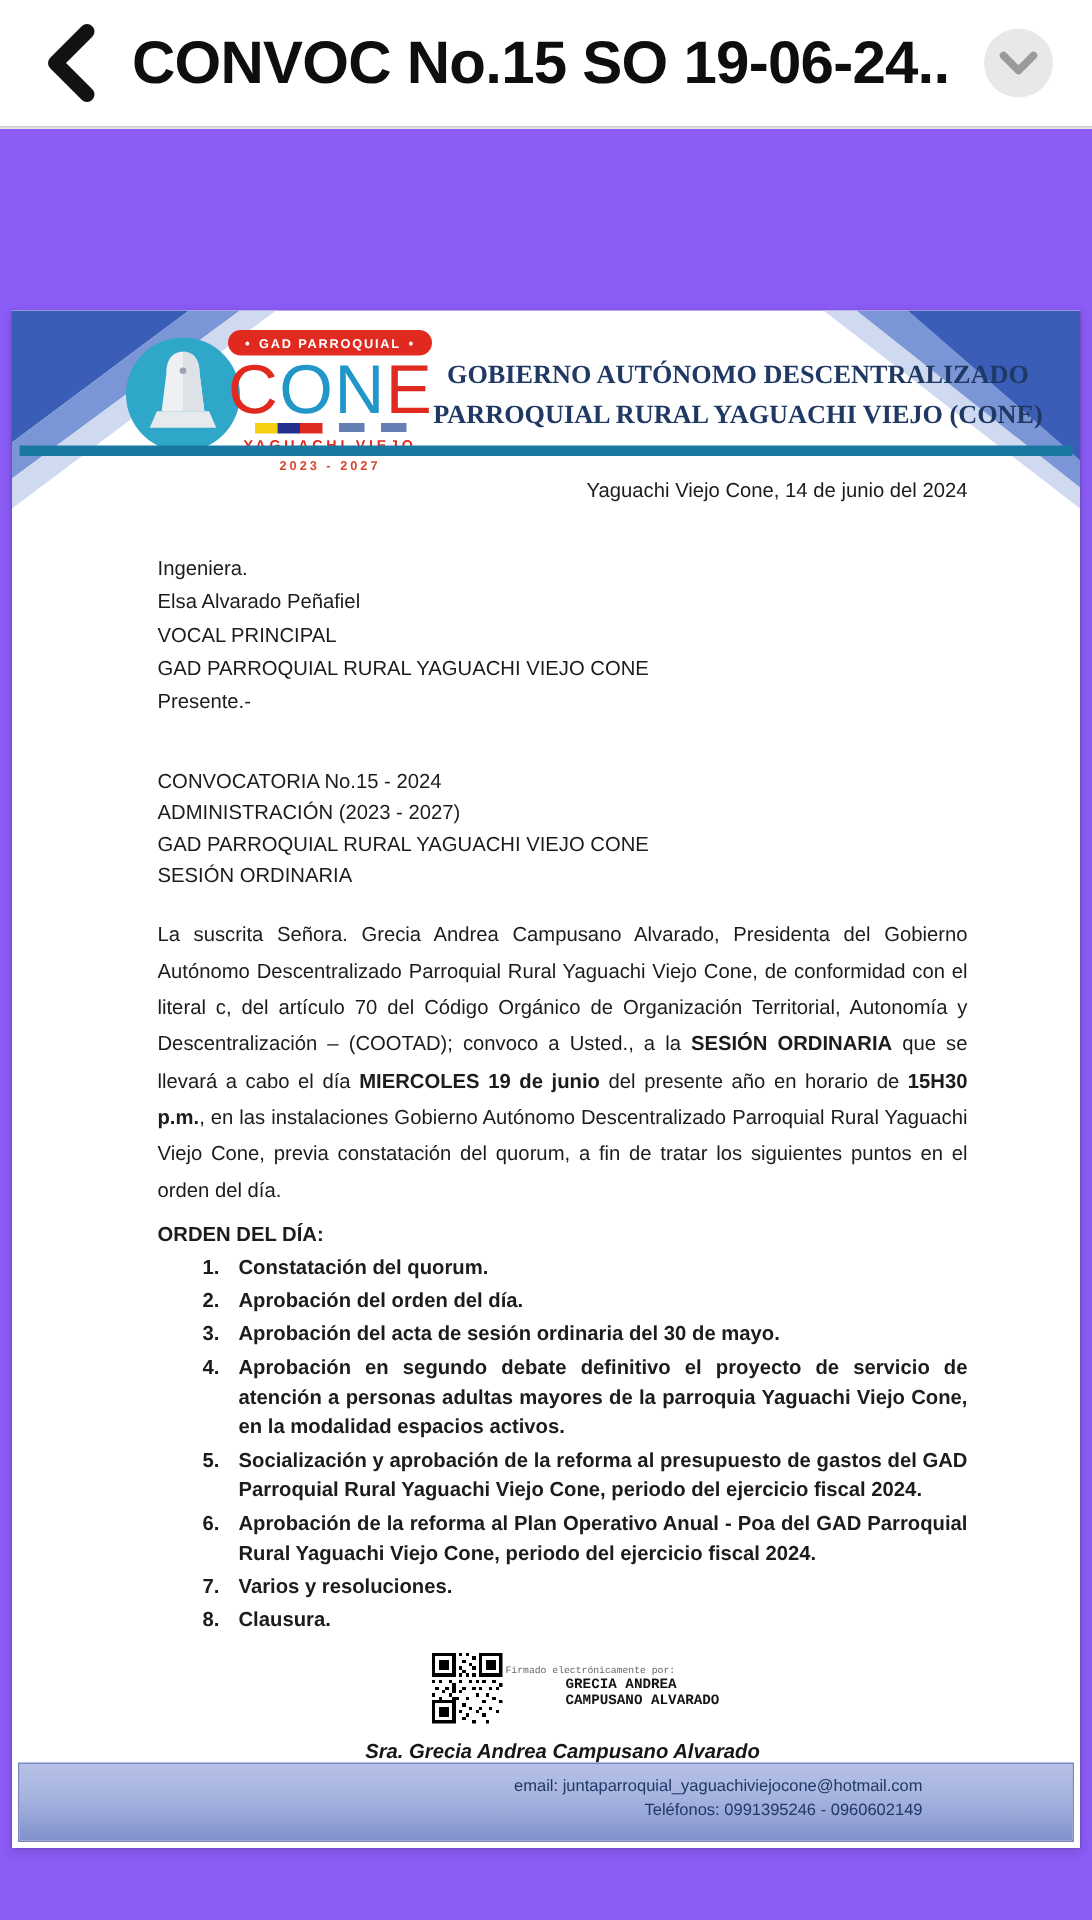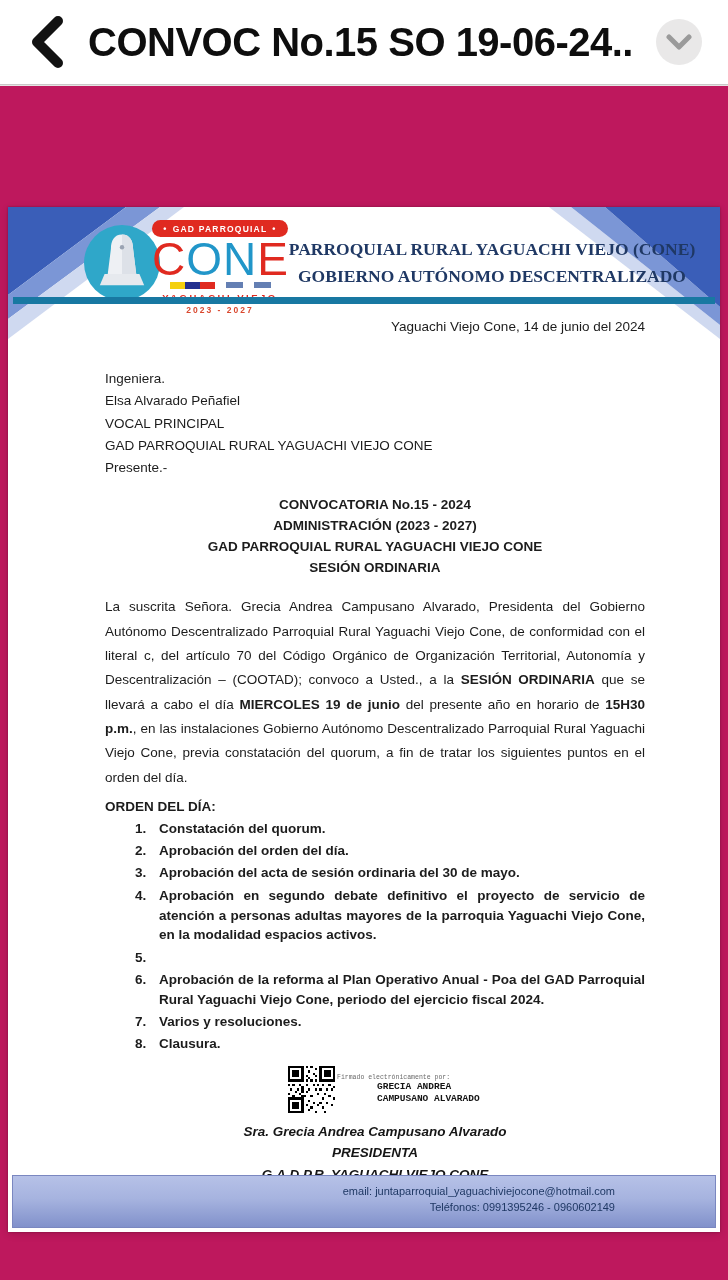--- a/index.html
+++ b/index.html
@@ -16,21 +16,21 @@
   .doc-title {
     font-size:40px; font-weight:700; color:#0e0e0e; letter-spacing:-0.5px;
     margin-left:20px; white-space:nowrap; overflow:hidden; max-width:545px;
   }
   .collapse-btn {
     margin-left:auto; margin-right:26px; width:46px; height:46px; border-radius:50%;
     background:#e9e8e8; border:none; cursor:pointer; display:flex; align-items:center; justify-content:center; flex:0 0 auto;
   }
 
   
-  .canvas { position:absolute; top:86px; left:0; width:728px; height:1194px; background:#be185d; }
+  .canvas { position:absolute; top:86px; left:0; width:728px; height:1194px; background:#8b5cf6; }
 
   
   .page {
     position:absolute; left:8px; top:121px; width:712px; height:1025px;
     background:#ffffff; box-shadow:0 0 2px rgba(0,0,0,.28), 0 2px 8px rgba(0,0,0,.14);
   }
   .deco-left { position:absolute; top:0; left:0; }
   .deco-right { position:absolute; top:0; right:0; }
 
   
@@ -59,21 +59,21 @@
     font-family:"Liberation Serif", serif; font-weight:700; font-size:17.5px;
     line-height:26.5px; color:#1f3864;
   }
 
   .tealbar { position:absolute; top:90px; left:5px; right:5px; height:7px; background:#1878a2; }
 
   
   .content { position:absolute; top:100px; left:97px; width:540px; font-size:13.5px; color:#1c1c1c; }
   .date-line { text-align:right; margin-top:12px; }
   .recipient { margin-top:34px; line-height:22.3px; }
-  .doc-heading { margin-top:15px; text-align:center; font-weight:700; line-height:21px; }
+  .doc-heading { margin-top:31px; font-weight:400; line-height:21px; }
   .body-par { margin-top:17px; text-align:justify; line-height:24.3px; }
   .b { font-weight:700; }
   .agenda-title { margin-top:9px; font-weight:700; }
   .agenda { margin-top:5px; }
   .agenda-item { display:flex; font-weight:700; line-height:19.8px; margin-bottom:2.5px; }
   .agenda-item .num { width:24px; margin-left:30px; flex:0 0 auto; }
   .agenda-item .txt { flex:1; text-align:justify; }
   .closing { margin-top:24px; }
 
   .esign { margin-top:12px; margin-left:183px; display:flex; }
@@ -143,22 +143,22 @@
             <span class="sq sq-navy"></span>
             <span class="sq sq-red"></span>
             <span class="dash"></span>
             <span class="dash"></span>
         </div>
         <div class="logo-sub">YAGUACHI VIEJO</div>
         <div class="logo-period">2023 - 2027</div>
       </div>
 
       <div class="org-name">
+        <div>GOBIERNO AUTÓNOMO DESCENTRALIZADO</div>
         <div>PARROQUIAL RURAL YAGUACHI VIEJO (CONE)</div>
-        <div>GOBIERNO AUTÓNOMO DESCENTRALIZADO</div>
       </div>
 
       <div class="tealbar"></div>
 
       <div class="content">
         <p class="date-line">Yaguachi Viejo Cone, 14 de junio del 2024</p>
 
         <div class="recipient">
           <div>Ingeniera.</div>
           <div>Elsa Alvarado Peñafiel</div>
@@ -190,20 +190,21 @@
           <div class="agenda-item">
               <span class="num">3.</span>
               <span class="txt">Aprobación del acta de sesión ordinaria del 30 de mayo.</span>
             </div>
           <div class="agenda-item">
               <span class="num">4.</span>
               <span class="txt">Aprobación en segundo debate definitivo el proyecto de servicio de atención a personas adultas mayores de la parroquia Yaguachi Viejo Cone, en la modalidad espacios activos.</span>
             </div>
           <div class="agenda-item">
               <span class="num">5.</span>
+              <span class="txt">Socialización y aprobación de la reforma al presupuesto de gastos del GAD Parroquial Rural Yaguachi Viejo Cone, periodo del ejercicio fiscal 2024.</span>
             </div>
           <div class="agenda-item">
               <span class="num">6.</span>
               <span class="txt">Aprobación de la reforma al Plan Operativo Anual - Poa del GAD Parroquial Rural Yaguachi Viejo Cone, periodo del ejercicio fiscal 2024.</span>
             </div>
           <div class="agenda-item">
               <span class="num">7.</span>
               <span class="txt">Varios y resoluciones.</span>
             </div>
           <div class="agenda-item">

